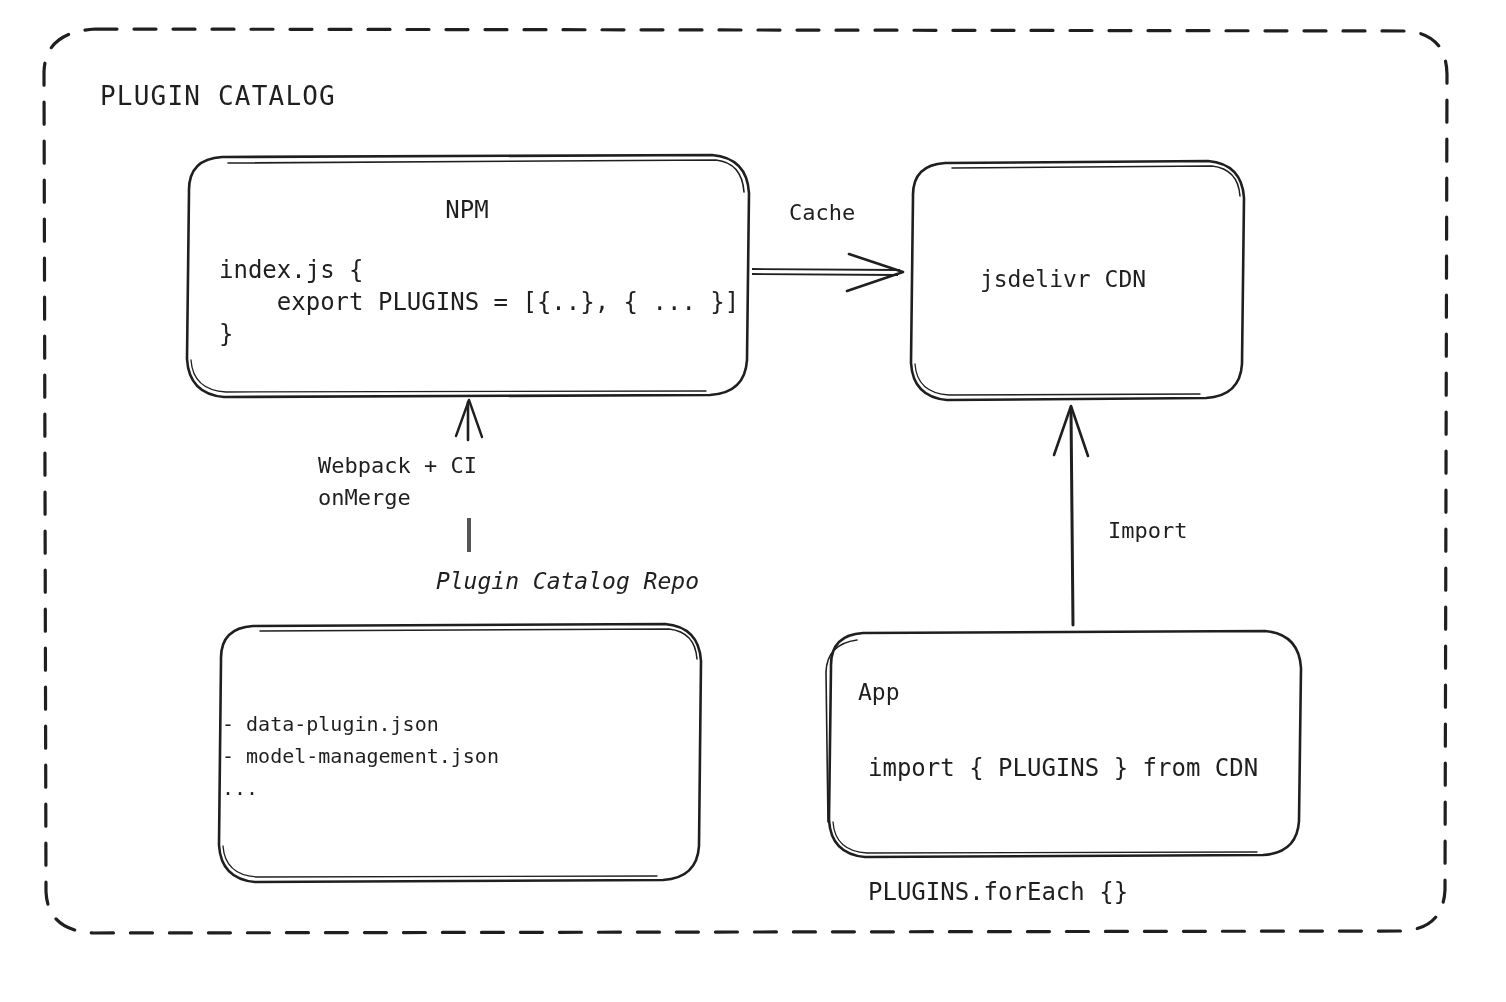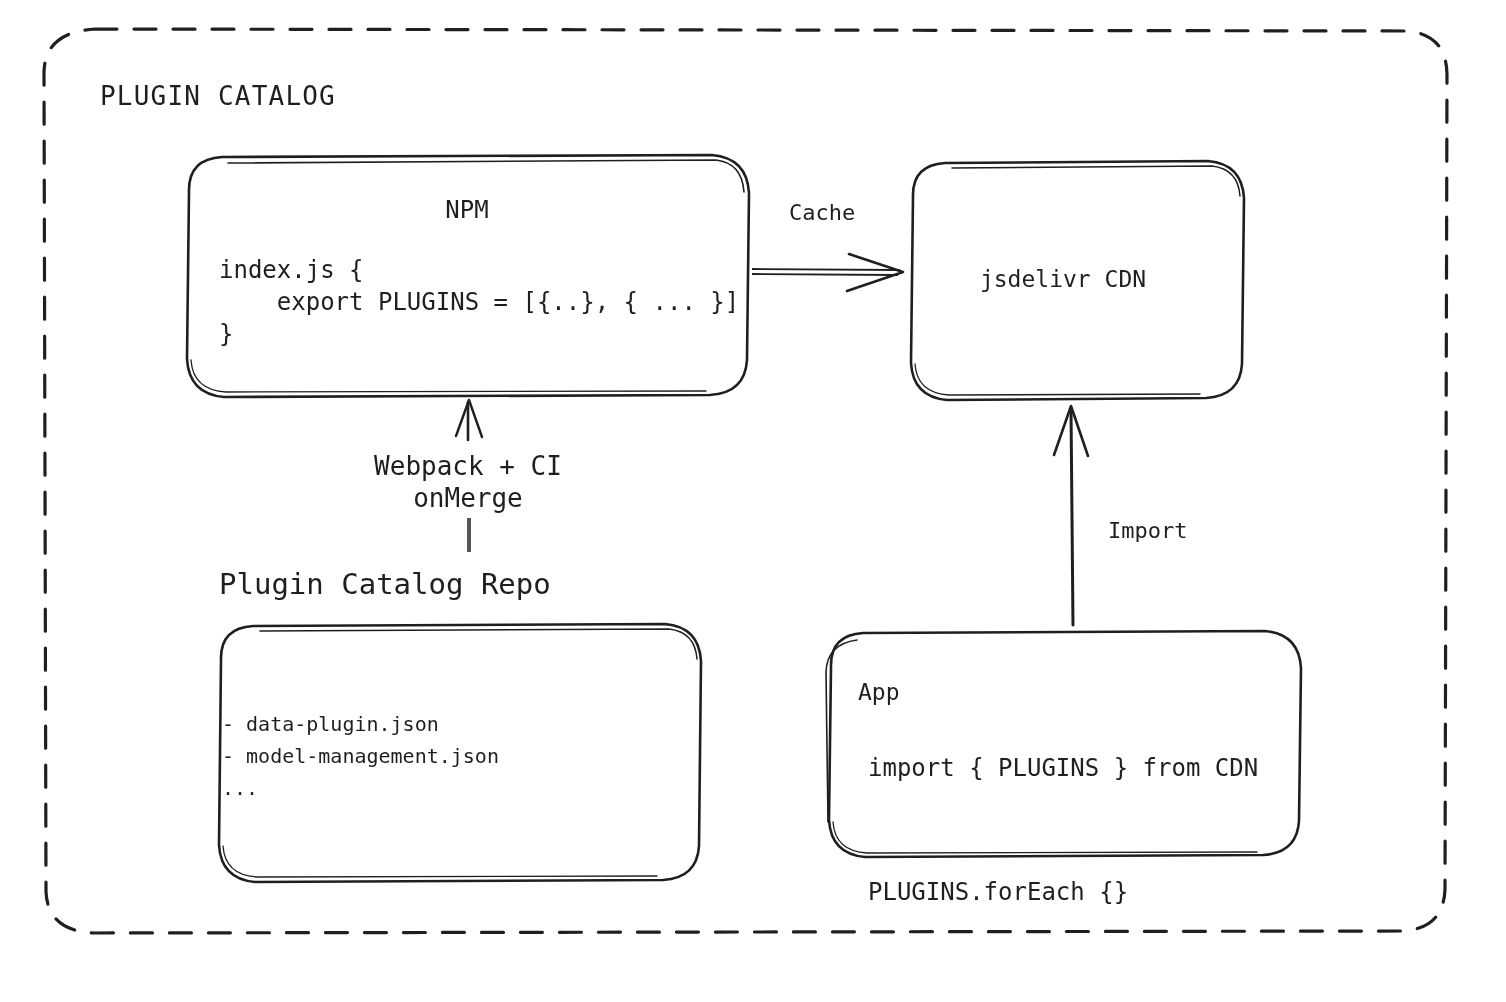--- a/index.html
+++ b/index.html
@@ -66,32 +66,32 @@
     left: 789px;
     top: 202px;
     font-size: 22px;
   }
 
   
   #webpack-label {
     left: 318px;
     top: 450px;
     width: 300px;
-    text-align: center;
-    font-size: 26px;
+    font-size: 22px;
     line-height: 32px;
   }
 
   
   #repo-caption {
     left: 219px;
     top: 570px;
     width: 480px;
-    text-align: left;
-    font-size: 29px;
+    text-align: right;
+    font-size: 23px;
+    font-style: italic;
   }
   #repo-code {
     left: 222px;
     top: 708px;
     font-size: 20px;
     line-height: 32px;
   }
 
   
   #import-label {

